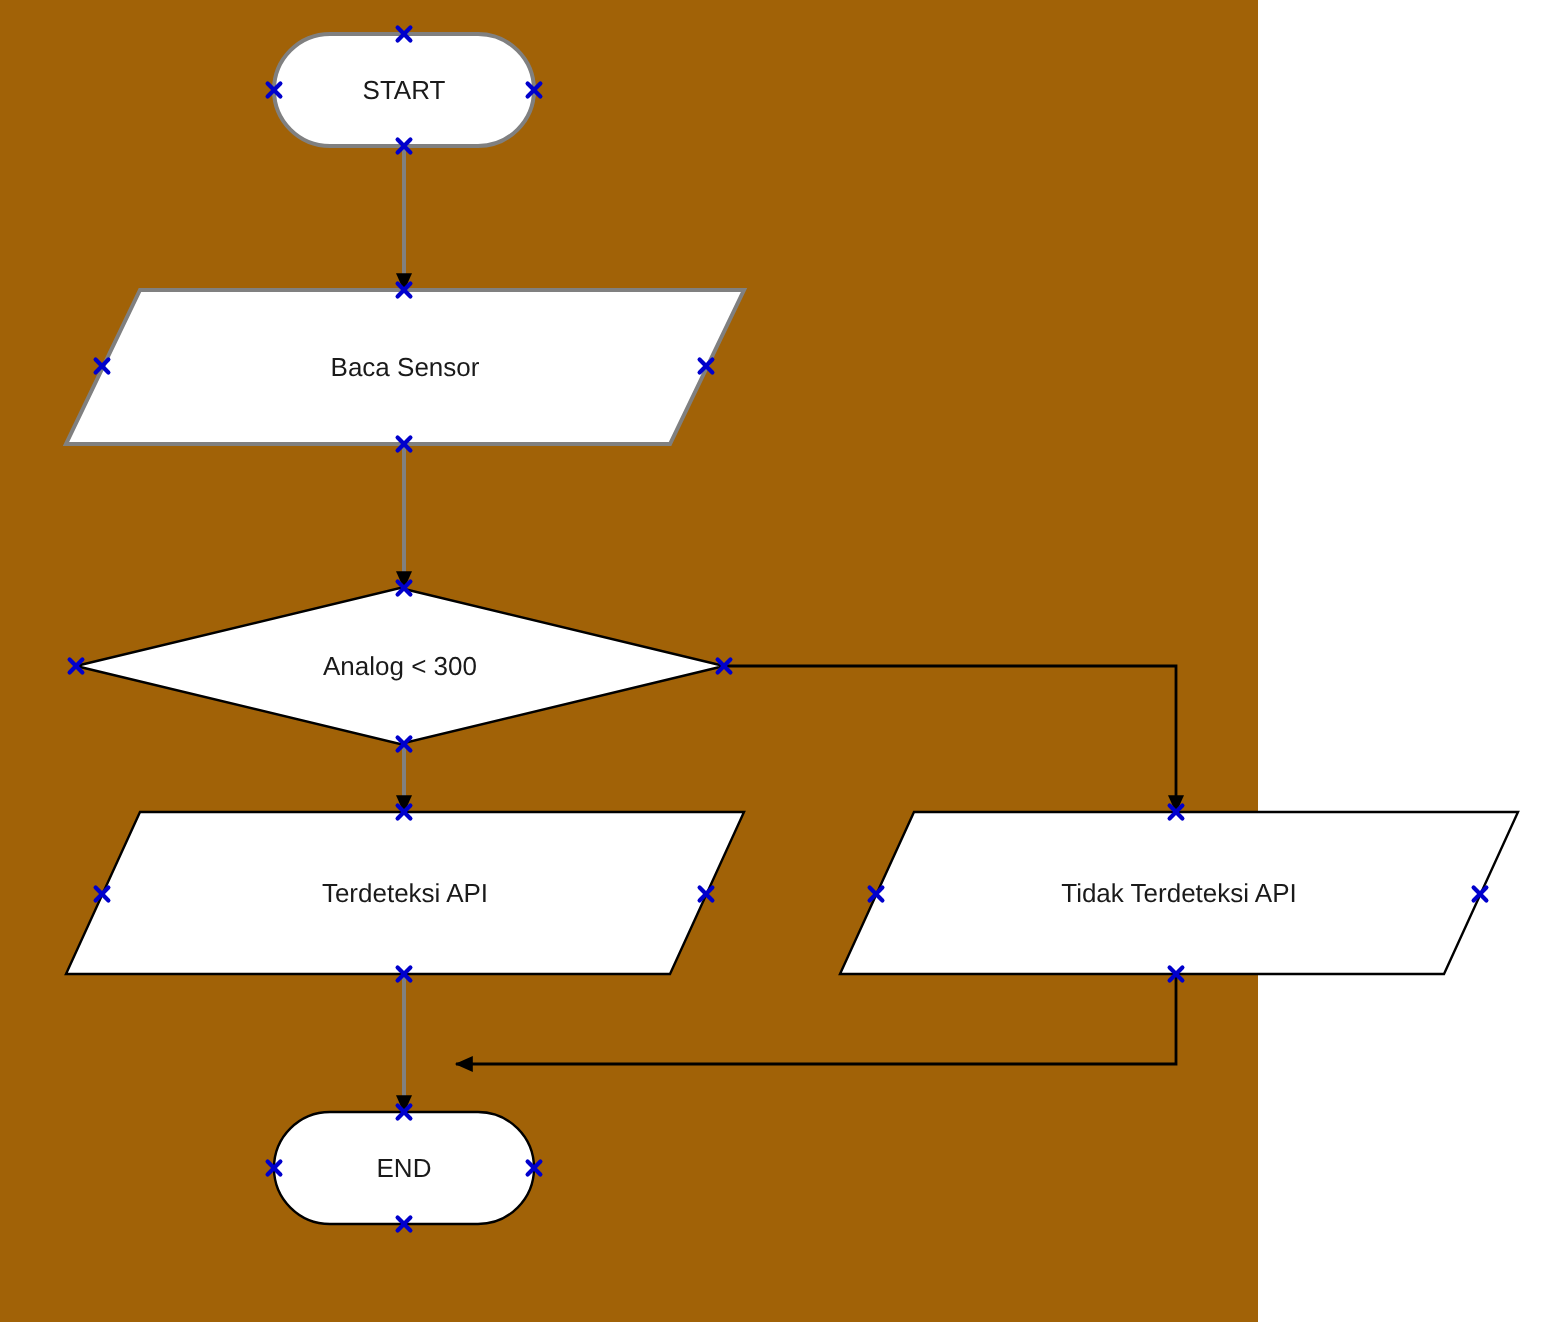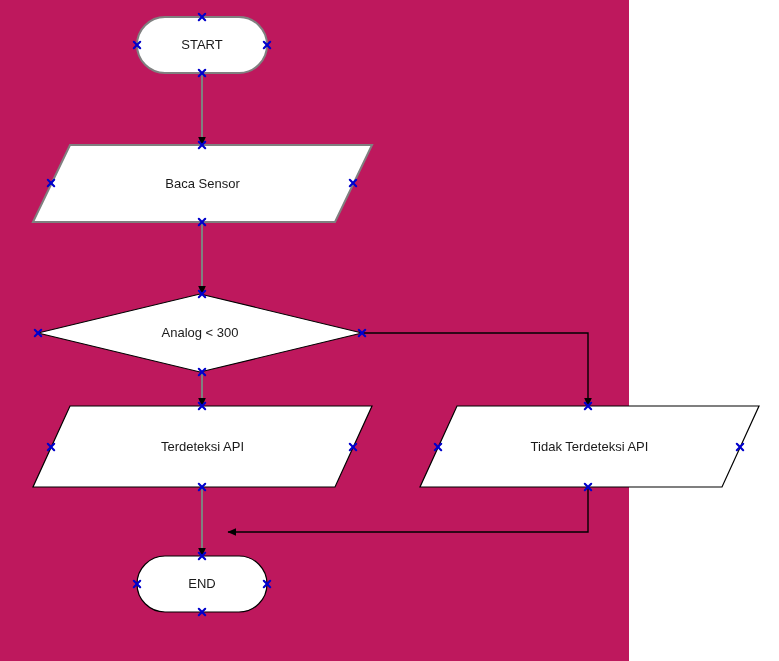--- a/index.html
+++ b/index.html
@@ -11,21 +11,21 @@
   body {
     width: 779px;
     height: 661px;
     font-family: "Liberation Sans", sans-serif;
     overflow: hidden;
   }
   #flowchart-canvas {
     position: relative;
     width: 629px;
     height: 661px;
-    background: #be185d;
+    background: #a16207;
   }
   svg.chart-svg {
     display: block;
     width: 779px;
     height: 661px;
   }
   .node-shape {
     fill: #ffffff;
   }
   .node-label {

